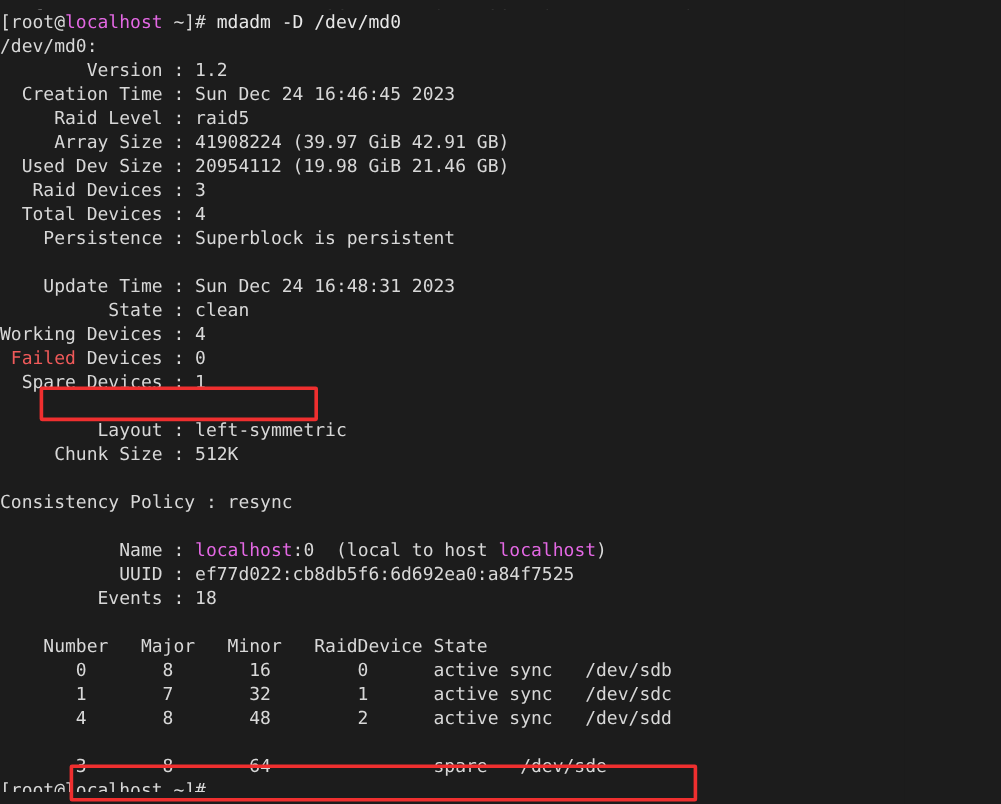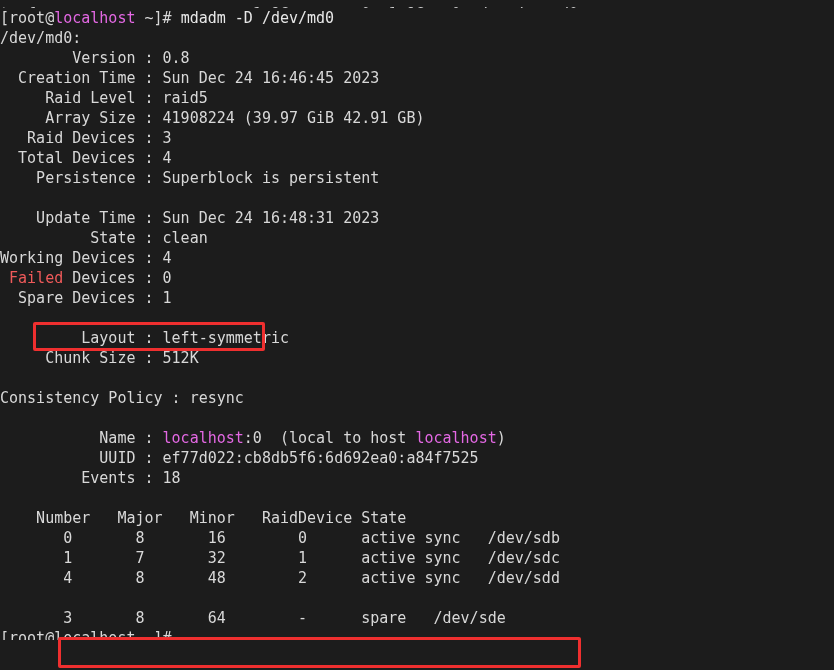--- a/index.html
+++ b/index.html
@@ -87,24 +87,25 @@
   <div class="screen">
 
     <div class="line top-clipped">
       <span class="inner c-dim">tmpfs                       1.9G        0  1.9G   0% /run/user/0</span>
     </div>
 
     <div class="line"><span class="c-plain">[</span><span class="c-plain">root</span><span class="c-plain">@</span><span class="c-host">localhost</span><span class="c-plain"> ~]# </span><span class="c-white">mdadm -D /dev/md0</span></div>
 
     <div class="line">/dev/md0:</div>
 
-    <div class="line">        Version : 0.8</div>
+    <div class="line">        Version : 1.2</div>
     <div class="line">  Creation Time : Sun Dec 24 16:46:45 2023</div>
     <div class="line">     Raid Level : raid5</div>
     <div class="line">     Array Size : 41908224 (39.97 GiB 42.91 GB)</div>
+    <div class="line">  Used Dev Size : 20954112 (19.98 GiB 21.46 GB)</div>
     <div class="line">   Raid Devices : 3</div>
     <div class="line">  Total Devices : 4</div>
     <div class="line">    Persistence : Superblock is persistent</div>
 
     <div class="line">&nbsp;</div>
 
     <div class="line">    Update Time : Sun Dec 24 16:48:31 2023</div>
     <div class="line">          State : clean</div>
     <div class="line">Working Devices : 4</div>
 

